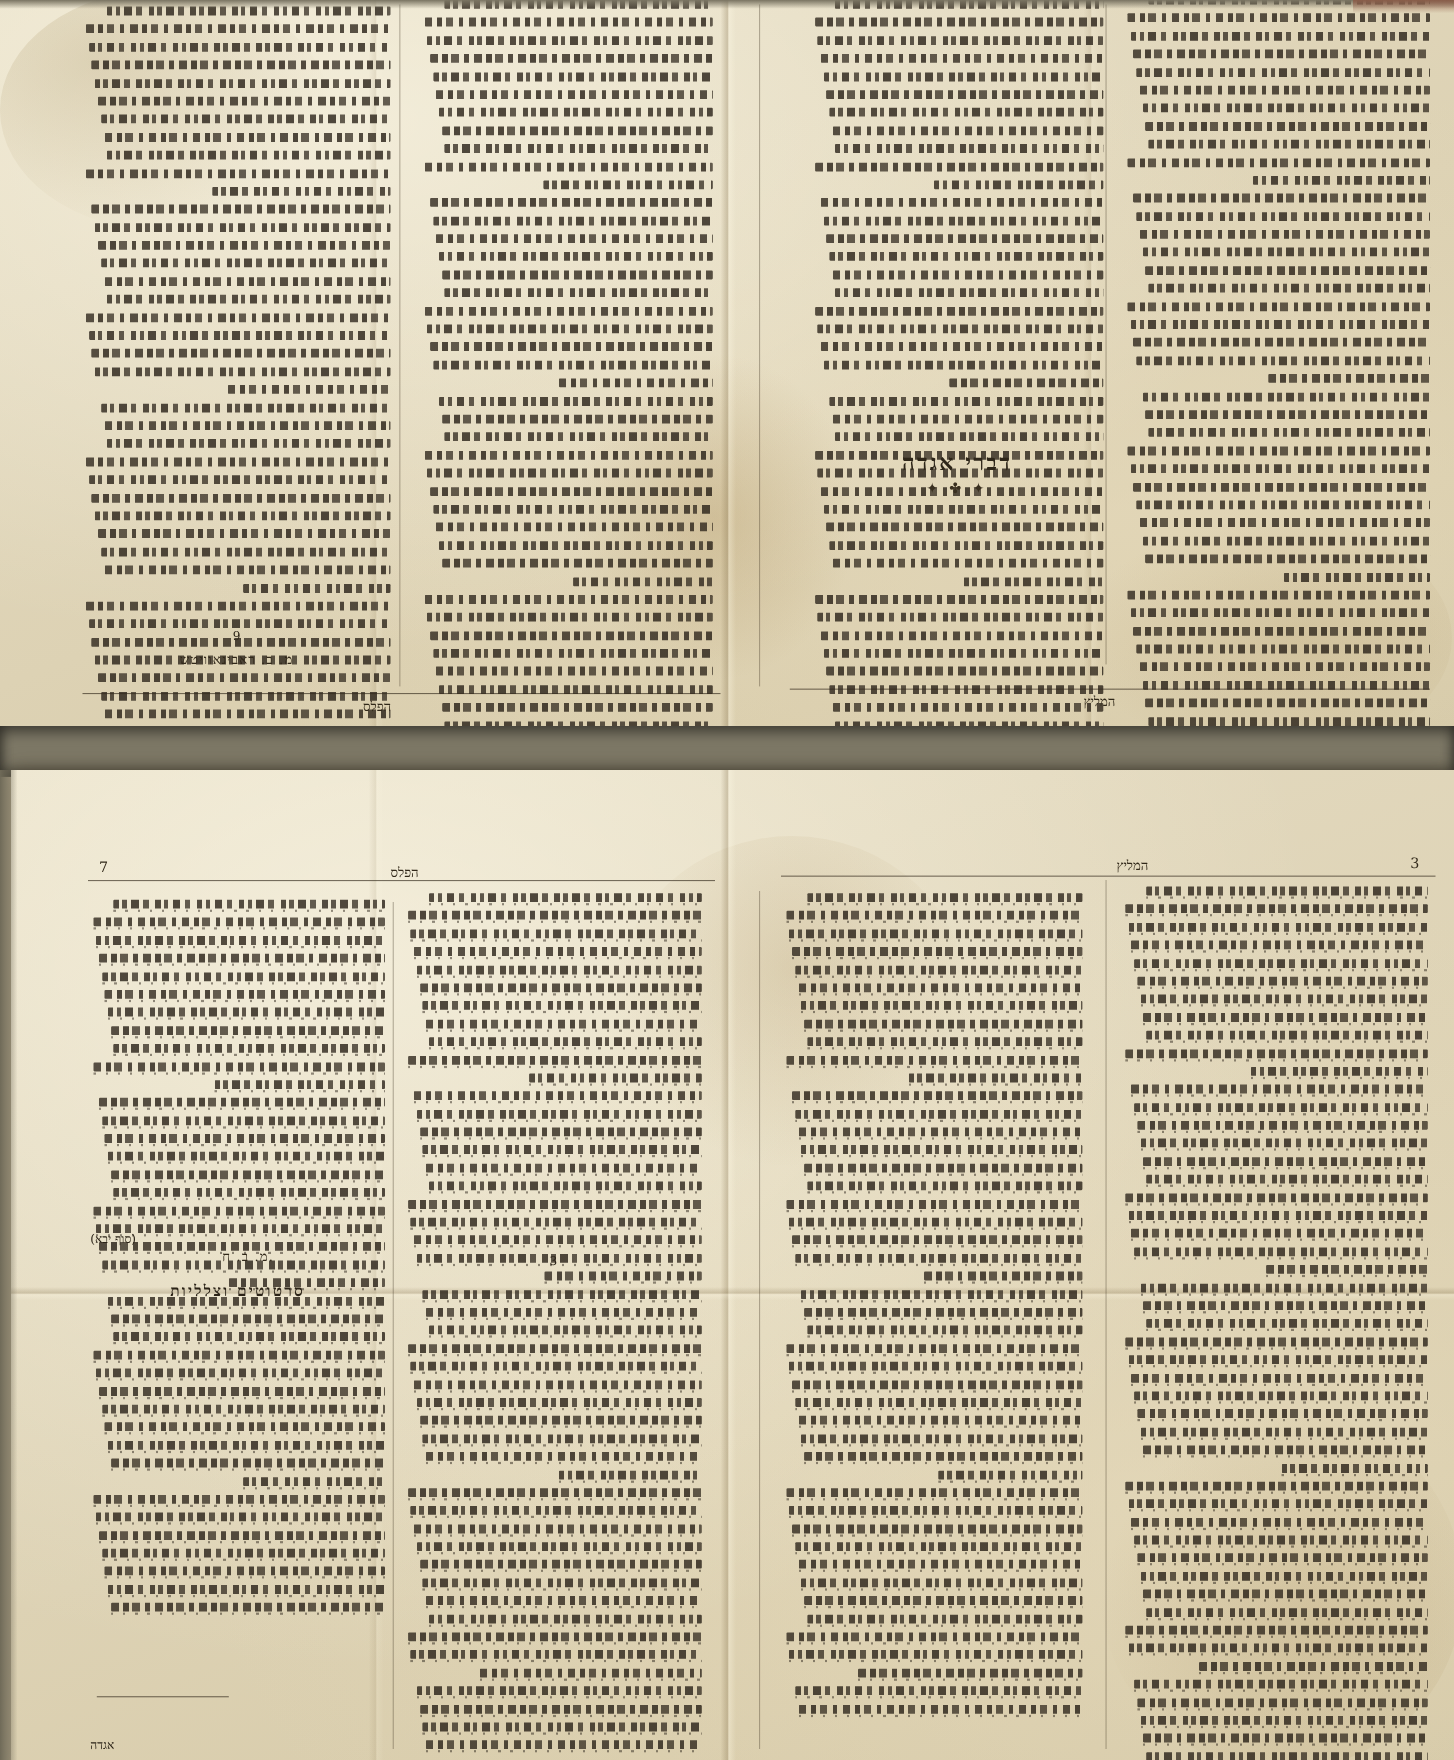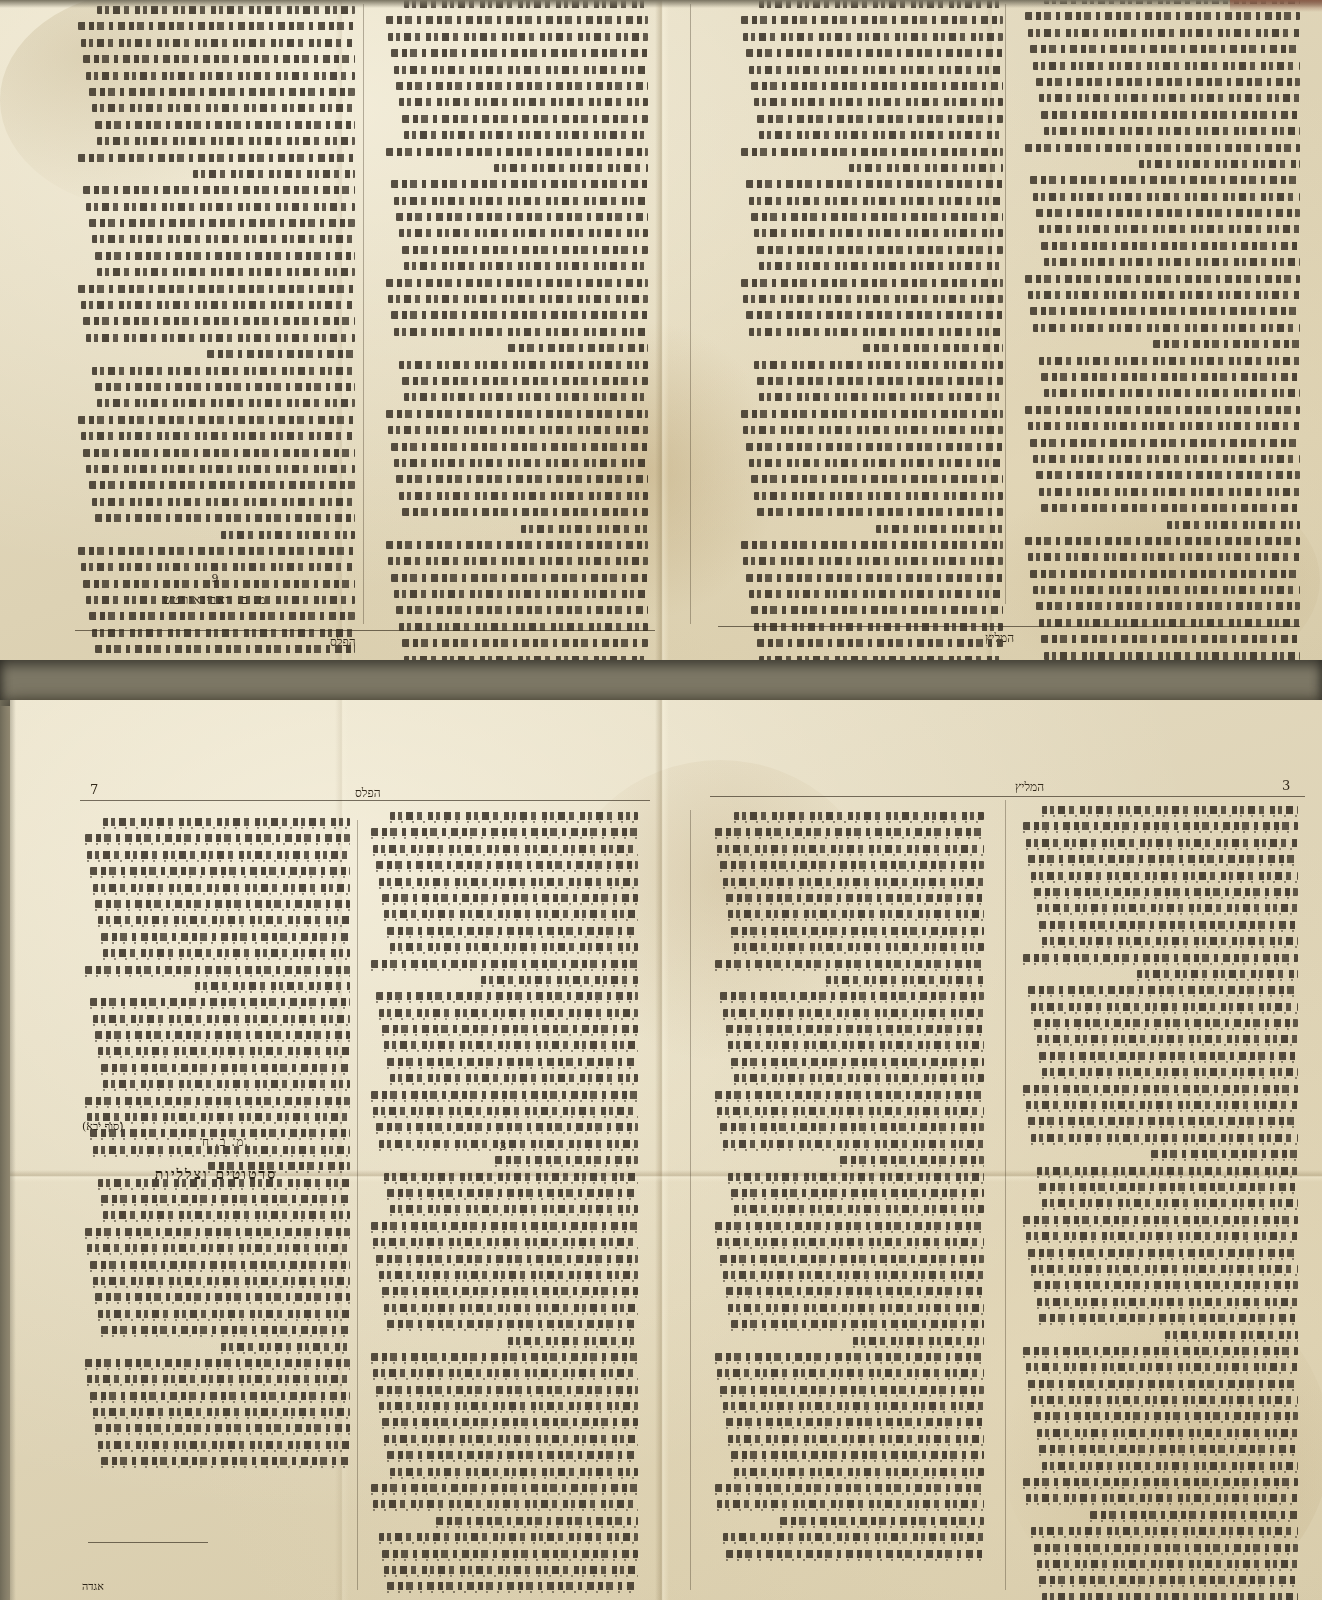--- a/index.html
+++ b/index.html
@@ -379,20 +379,24 @@
         <div class="line alt" style="width: 99%; margin-left: 0px;"></div>
         <div class="line" style="width: 98%; margin-left: 0px;"></div>
         <div class="line alt" style="width: 97%; margin-left: 0px;"></div>
         <div class="line" style="width: 96%; margin-left: 0px;"></div>
         <div class="line alt" style="width: 95%; margin-left: 0px;"></div>
         <div class="line" style="width: 94%; margin-left: 0px;"></div>
         <div class="line alt" style="width: 93%; margin-left: 0px;"></div>
         <div class="line" style="width: 92%; margin-left: 0px;"></div>
       </div>
 
+    <div style="position:absolute; left:740px; top:418px; width:260px;">
+      <div class="heading" style="font-size:20px;">דברי אגדה</div>
+      <div class="ornament" style="margin-top:4px;">✦ ✤ ✦</div>
+    </div>
 
     <div style="position:absolute; left:80px; top:582px; width:270px;">
       <div class="drop-num">9</div>
       <div class="signature" style="margin-top:8px;">מ. ב. ראבינאוויטש</div>
     </div>
 
     <div class="hr-foot" style="left:75px; top:640px; width:580px;"></div>
     <div class="hr-foot" style="left:718px; top:636px; width:582px;"></div>
     <div class="folio" style="position:absolute; left:330px; top:645px;">הפלס</div>
     <div class="folio" style="position:absolute; left:985px; top:641px;">המליץ</div>

